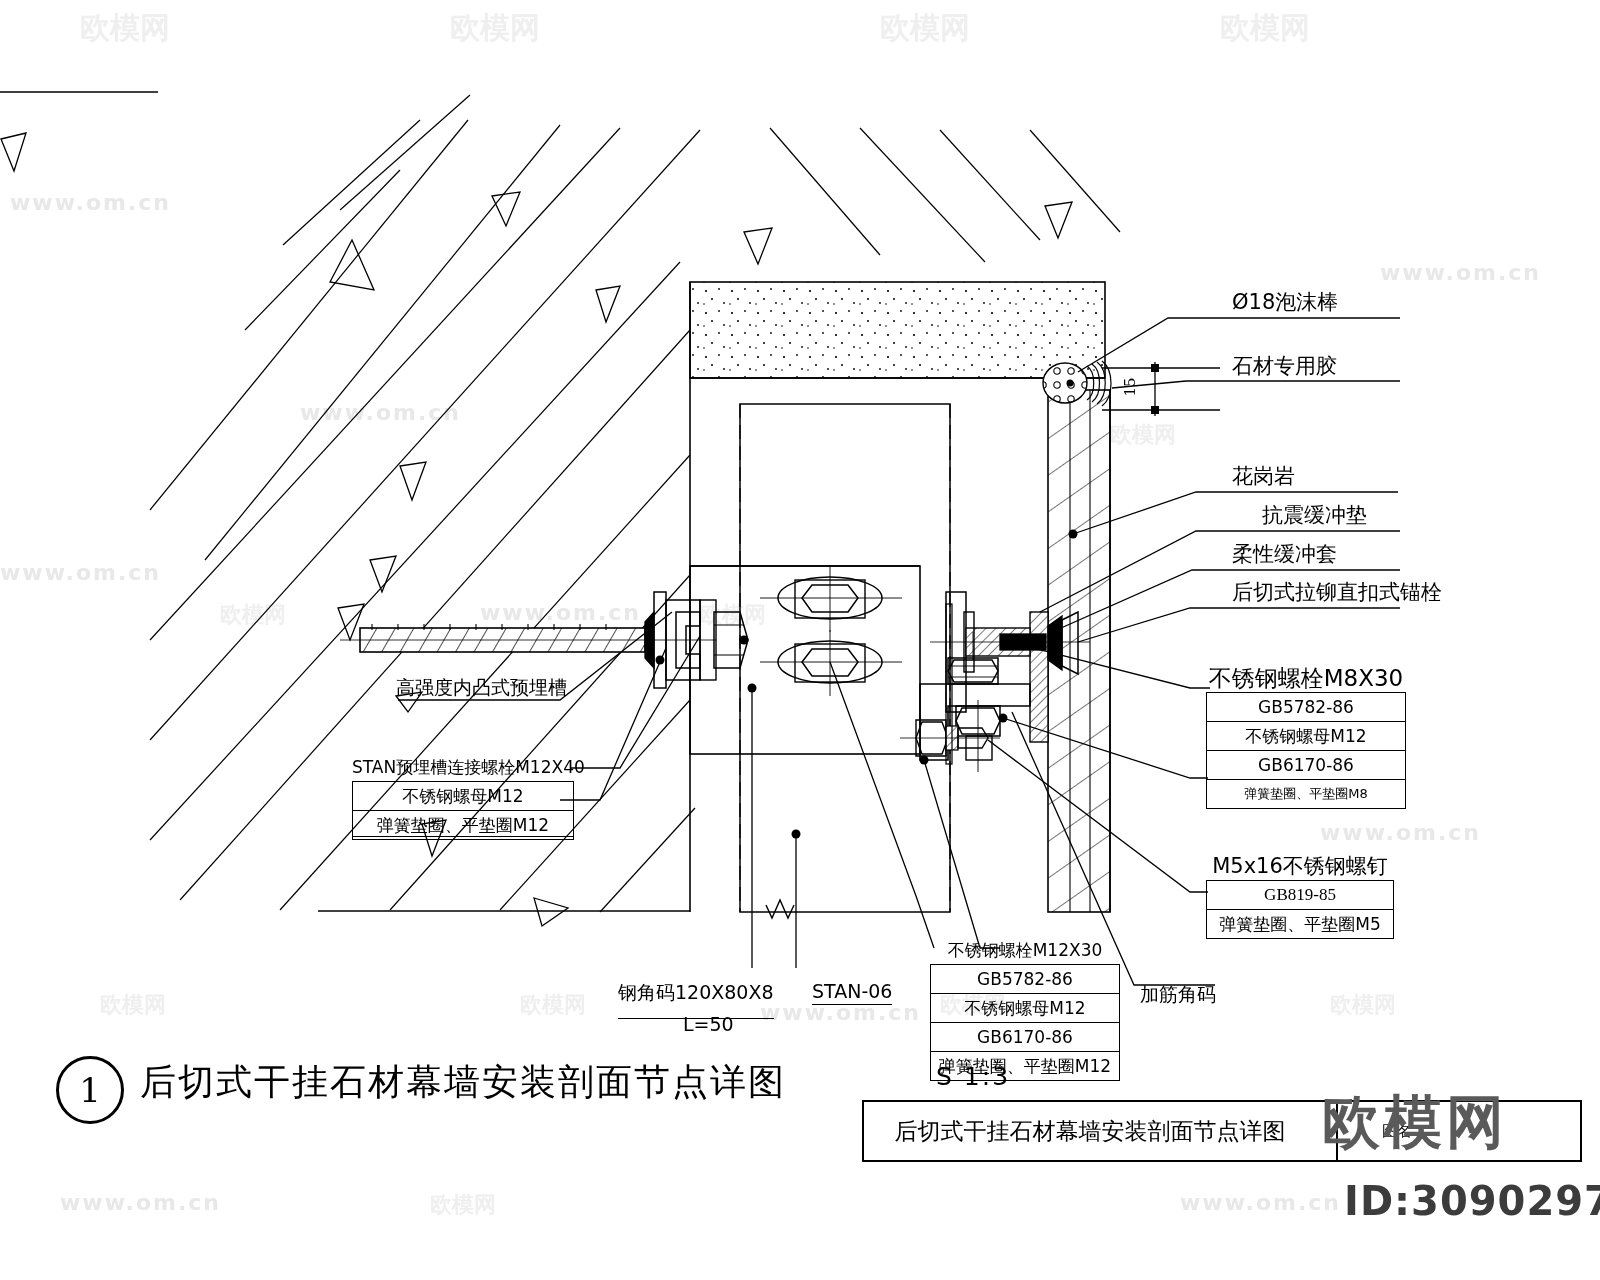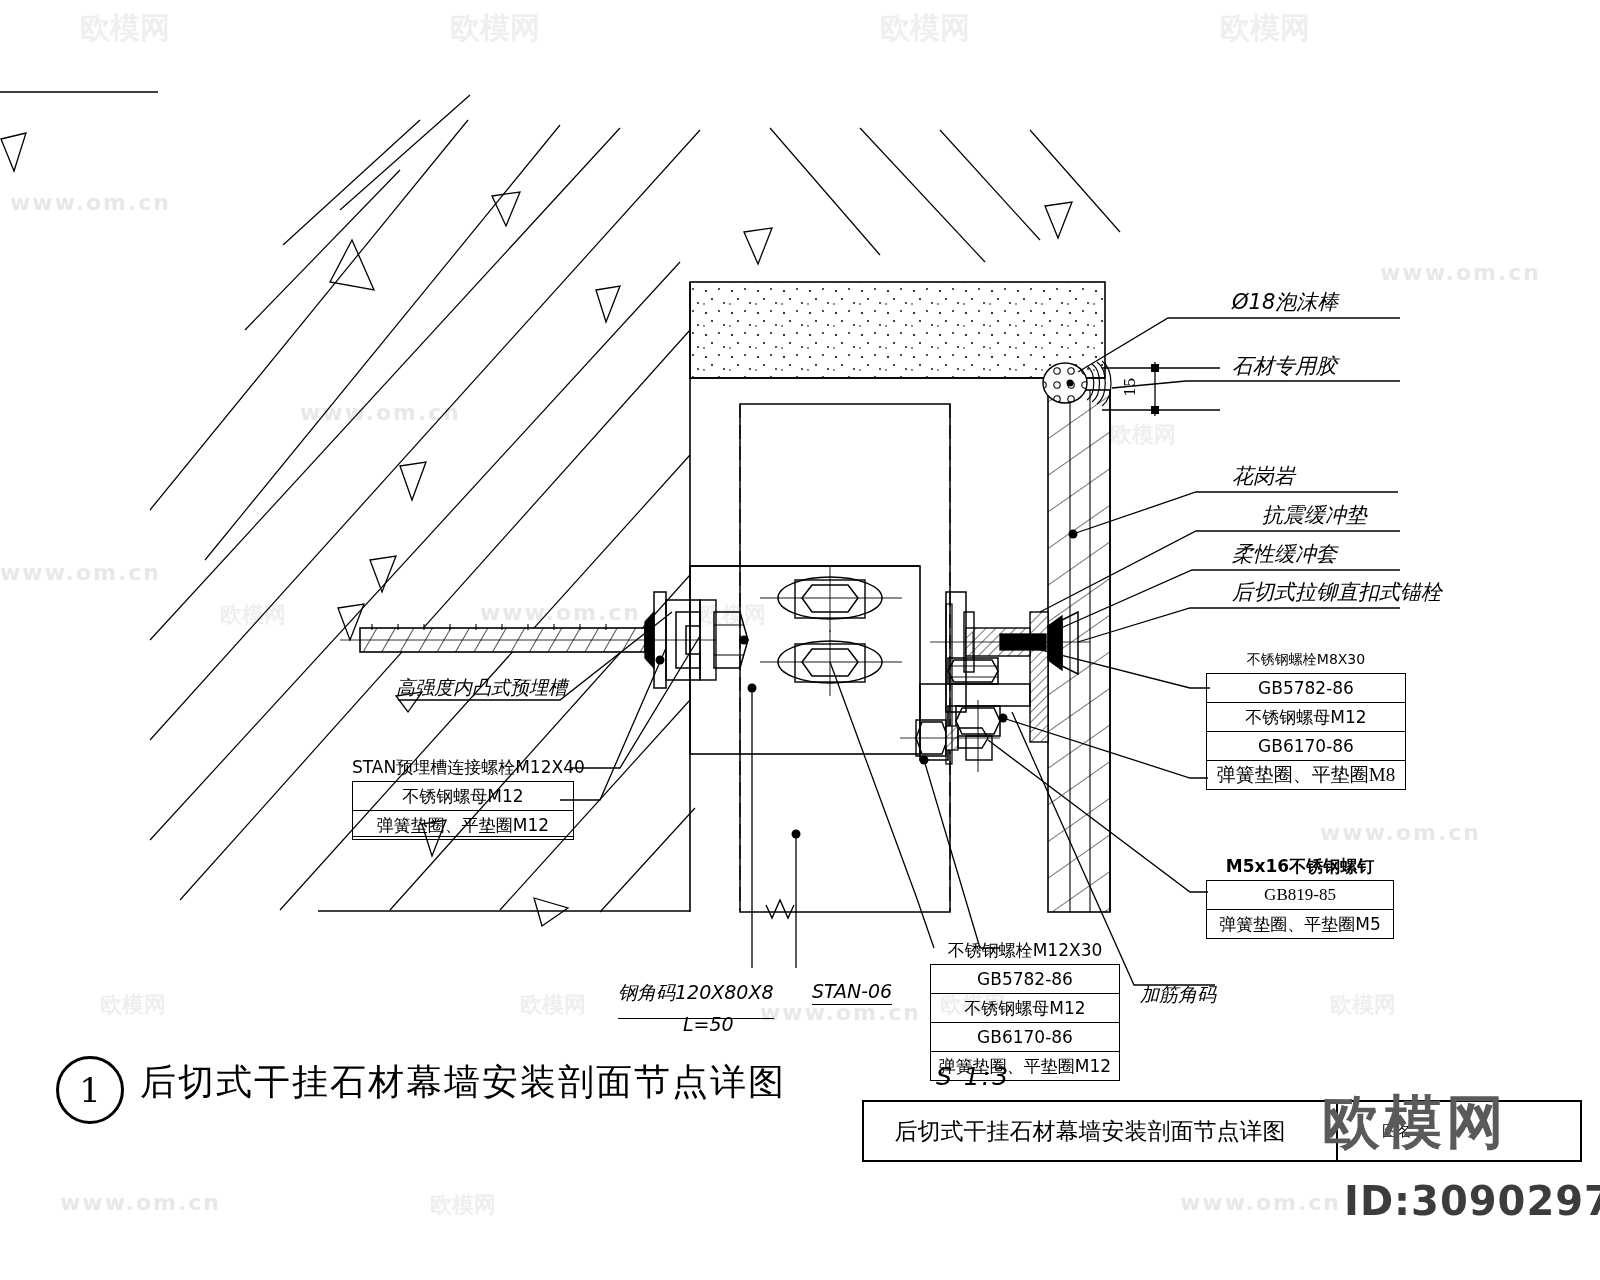--- a/index.html
+++ b/index.html
@@ -14,21 +14,21 @@
   .wm2{position:absolute;color:#efefef;pointer-events:none;
        font-family:"DejaVu Sans","Liberation Sans",sans-serif;
        font-size:30px;font-weight:bold;white-space:nowrap;}
   .bigwm{position:absolute;color:#5a5a5a;font-weight:bold;
          font-family:"DejaVu Sans","Liberation Sans",sans-serif;white-space:nowrap;}
   .specbox{position:absolute;border:1.4px solid #000;box-sizing:border-box;}
   .specrow{text-align:center;white-space:nowrap;
            font-family:"DejaVu Sans","Liberation Sans",sans-serif;}
   .specrow.b{border-bottom:1.4px solid #000;}
   .leadtxt{position:absolute;white-space:nowrap;
-           font-family:"DejaVu Sans","Liberation Sans",sans-serif;font-style:italic;}
+           font-family:"DejaVu Sans","Liberation Sans",sans-serif;}
   .titlenum{position:absolute;width:62px;height:62px;border:3px solid #000;
             border-radius:50%;display:flex;align-items:center;justify-content:center;
             font-size:34px;font-family:"DejaVu Serif","Liberation Serif",serif;}
   .maintitle{position:absolute;font-size:36px;letter-spacing:2px;white-space:nowrap;
              font-family:"DejaVu Sans","Liberation Sans",sans-serif;}
   .tblock{position:absolute;border:2px solid #000;box-sizing:border-box;}
   .tb-cell{position:absolute;box-sizing:border-box;display:flex;
            align-items:center;justify-content:center;white-space:nowrap;
            font-family:"DejaVu Sans","Liberation Sans",sans-serif;}
   .vdim{position:absolute;font-size:15px;transform:rotate(-90deg);
@@ -300,29 +300,29 @@
 
   <div class="leadtxt" style="left:396px;top:675px;font-size:19px;">高强度内凸式预埋槽</div>
 
   <div class="specbox" style="left:352px;top:753px;width:222px;height:84px;border-top:none;border-left:none;border-right:none;">
     <div class="specrow b" style="height:28px;line-height:28px;font-size:17px;border-left:none;">STAN预埋槽连接螺栓M12X40</div>
     <div class="specrow b" style="height:28px;line-height:28px;font-size:17px;border-left:1.4px solid #000;border-right:1.4px solid #000;">不锈钢螺母M12</div>
     <div class="specrow" style="height:28px;line-height:28px;font-size:17px;border-left:1.4px solid #000;border-right:1.4px solid #000;border-bottom:1.4px solid #000;">弹簧垫圈、平垫圈M12</div>
   </div>
 
   <div class="specbox" style="left:1206px;top:645px;width:200px;height:140px;border-top:none;border-left:none;border-right:none;border-bottom:none;">
-    <div class="specrow b" style="height:28px;line-height:28px;font-size:14px;">不锈钢螺栓M8X30</div>
+    <div class="specrow b" style="height:28px;line-height:28px;font-size:23px;margin-top:19px;">不锈钢螺栓M8X30</div>
     <div class="specrow b" style="height:28px;line-height:28px;font-size:17px;border-left:1.4px solid #000;border-right:1.4px solid #000;">GB5782-86</div>
     <div class="specrow b" style="height:28px;line-height:28px;font-size:17px;border-left:1.4px solid #000;border-right:1.4px solid #000;">不锈钢螺母M12</div>
     <div class="specrow b" style="height:28px;line-height:28px;font-size:17px;border-left:1.4px solid #000;border-right:1.4px solid #000;">GB6170-86</div>
-    <div class="specrow" style="height:28px;line-height:28px;font-size:19px;border-left:1.4px solid #000;border-right:1.4px solid #000;border-bottom:1.4px solid #000;font-family:Liberation Serif, serif;">弹簧垫圈、平垫圈M8</div>
+    <div class="specrow" style="height:28px;line-height:28px;font-size:13px;border-left:1.4px solid #000;border-right:1.4px solid #000;border-bottom:1.4px solid #000;">弹簧垫圈、平垫圈M8</div>
   </div>
 
   <div class="specbox" style="left:1206px;top:852px;width:188px;height:84px;border:none;">
-    <div class="specrow b" style="height:28px;line-height:28px;font-size:17px;font-weight:bold;">M5x16不锈钢螺钉</div>
+    <div class="specrow b" style="height:28px;line-height:28px;font-size:21px;">M5x16不锈钢螺钉</div>
     <div class="specrow b" style="height:28px;line-height:28px;font-size:17px;border-left:1.4px solid #000;border-right:1.4px solid #000;font-family:Liberation Serif, serif;">GB819-85</div>
     <div class="specrow" style="height:28px;line-height:28px;font-size:17px;border-left:1.4px solid #000;border-right:1.4px solid #000;border-bottom:1.4px solid #000;">弹簧垫圈、平垫圈M5</div>
   </div>
 
   <div class="specbox" style="left:930px;top:936px;width:190px;height:140px;border:none;">
     <div class="specrow b" style="height:28px;line-height:28px;font-size:17px;">不锈钢螺栓M12X30</div>
     <div class="specrow b" style="height:28px;line-height:28px;font-size:17px;border-left:1.4px solid #000;border-right:1.4px solid #000;">GB5782-86</div>
     <div class="specrow b" style="height:28px;line-height:28px;font-size:17px;border-left:1.4px solid #000;border-right:1.4px solid #000;">不锈钢螺母M12</div>
     <div class="specrow b" style="height:28px;line-height:28px;font-size:17px;border-left:1.4px solid #000;border-right:1.4px solid #000;">GB6170-86</div>
     <div class="specrow" style="height:28px;line-height:28px;font-size:17px;border-left:1.4px solid #000;border-right:1.4px solid #000;border-bottom:1.4px solid #000;">弹簧垫圈、平垫圈M12</div>

